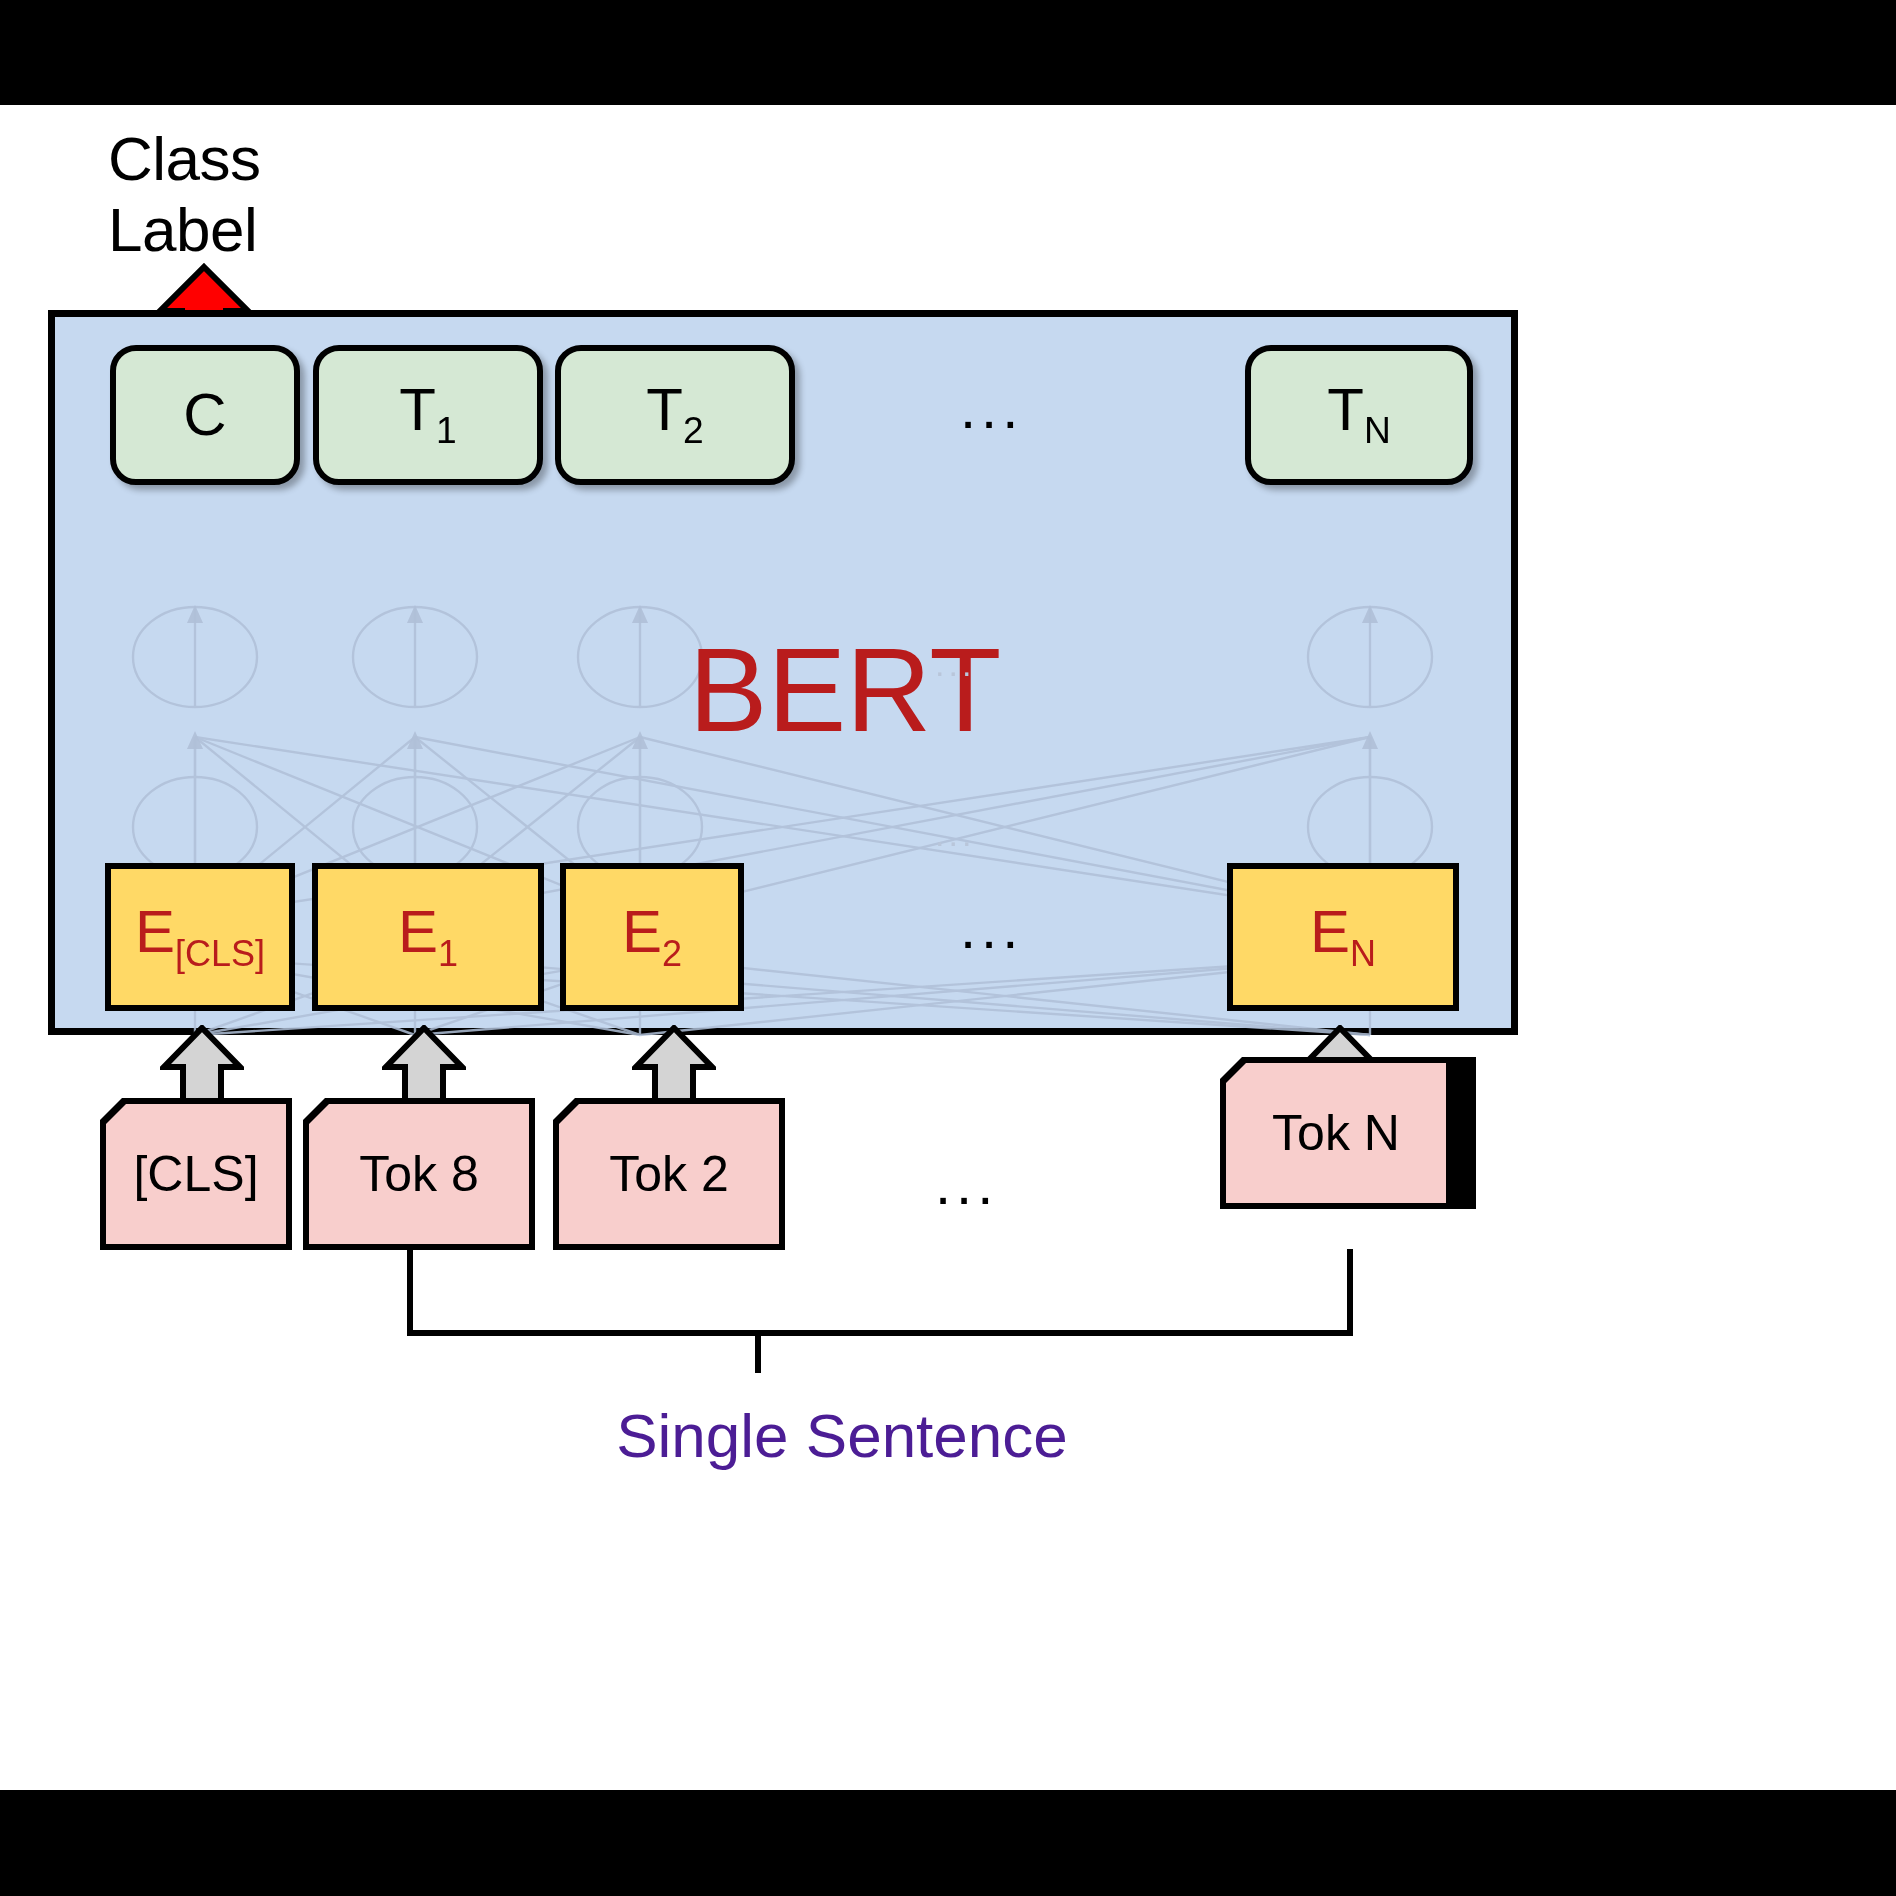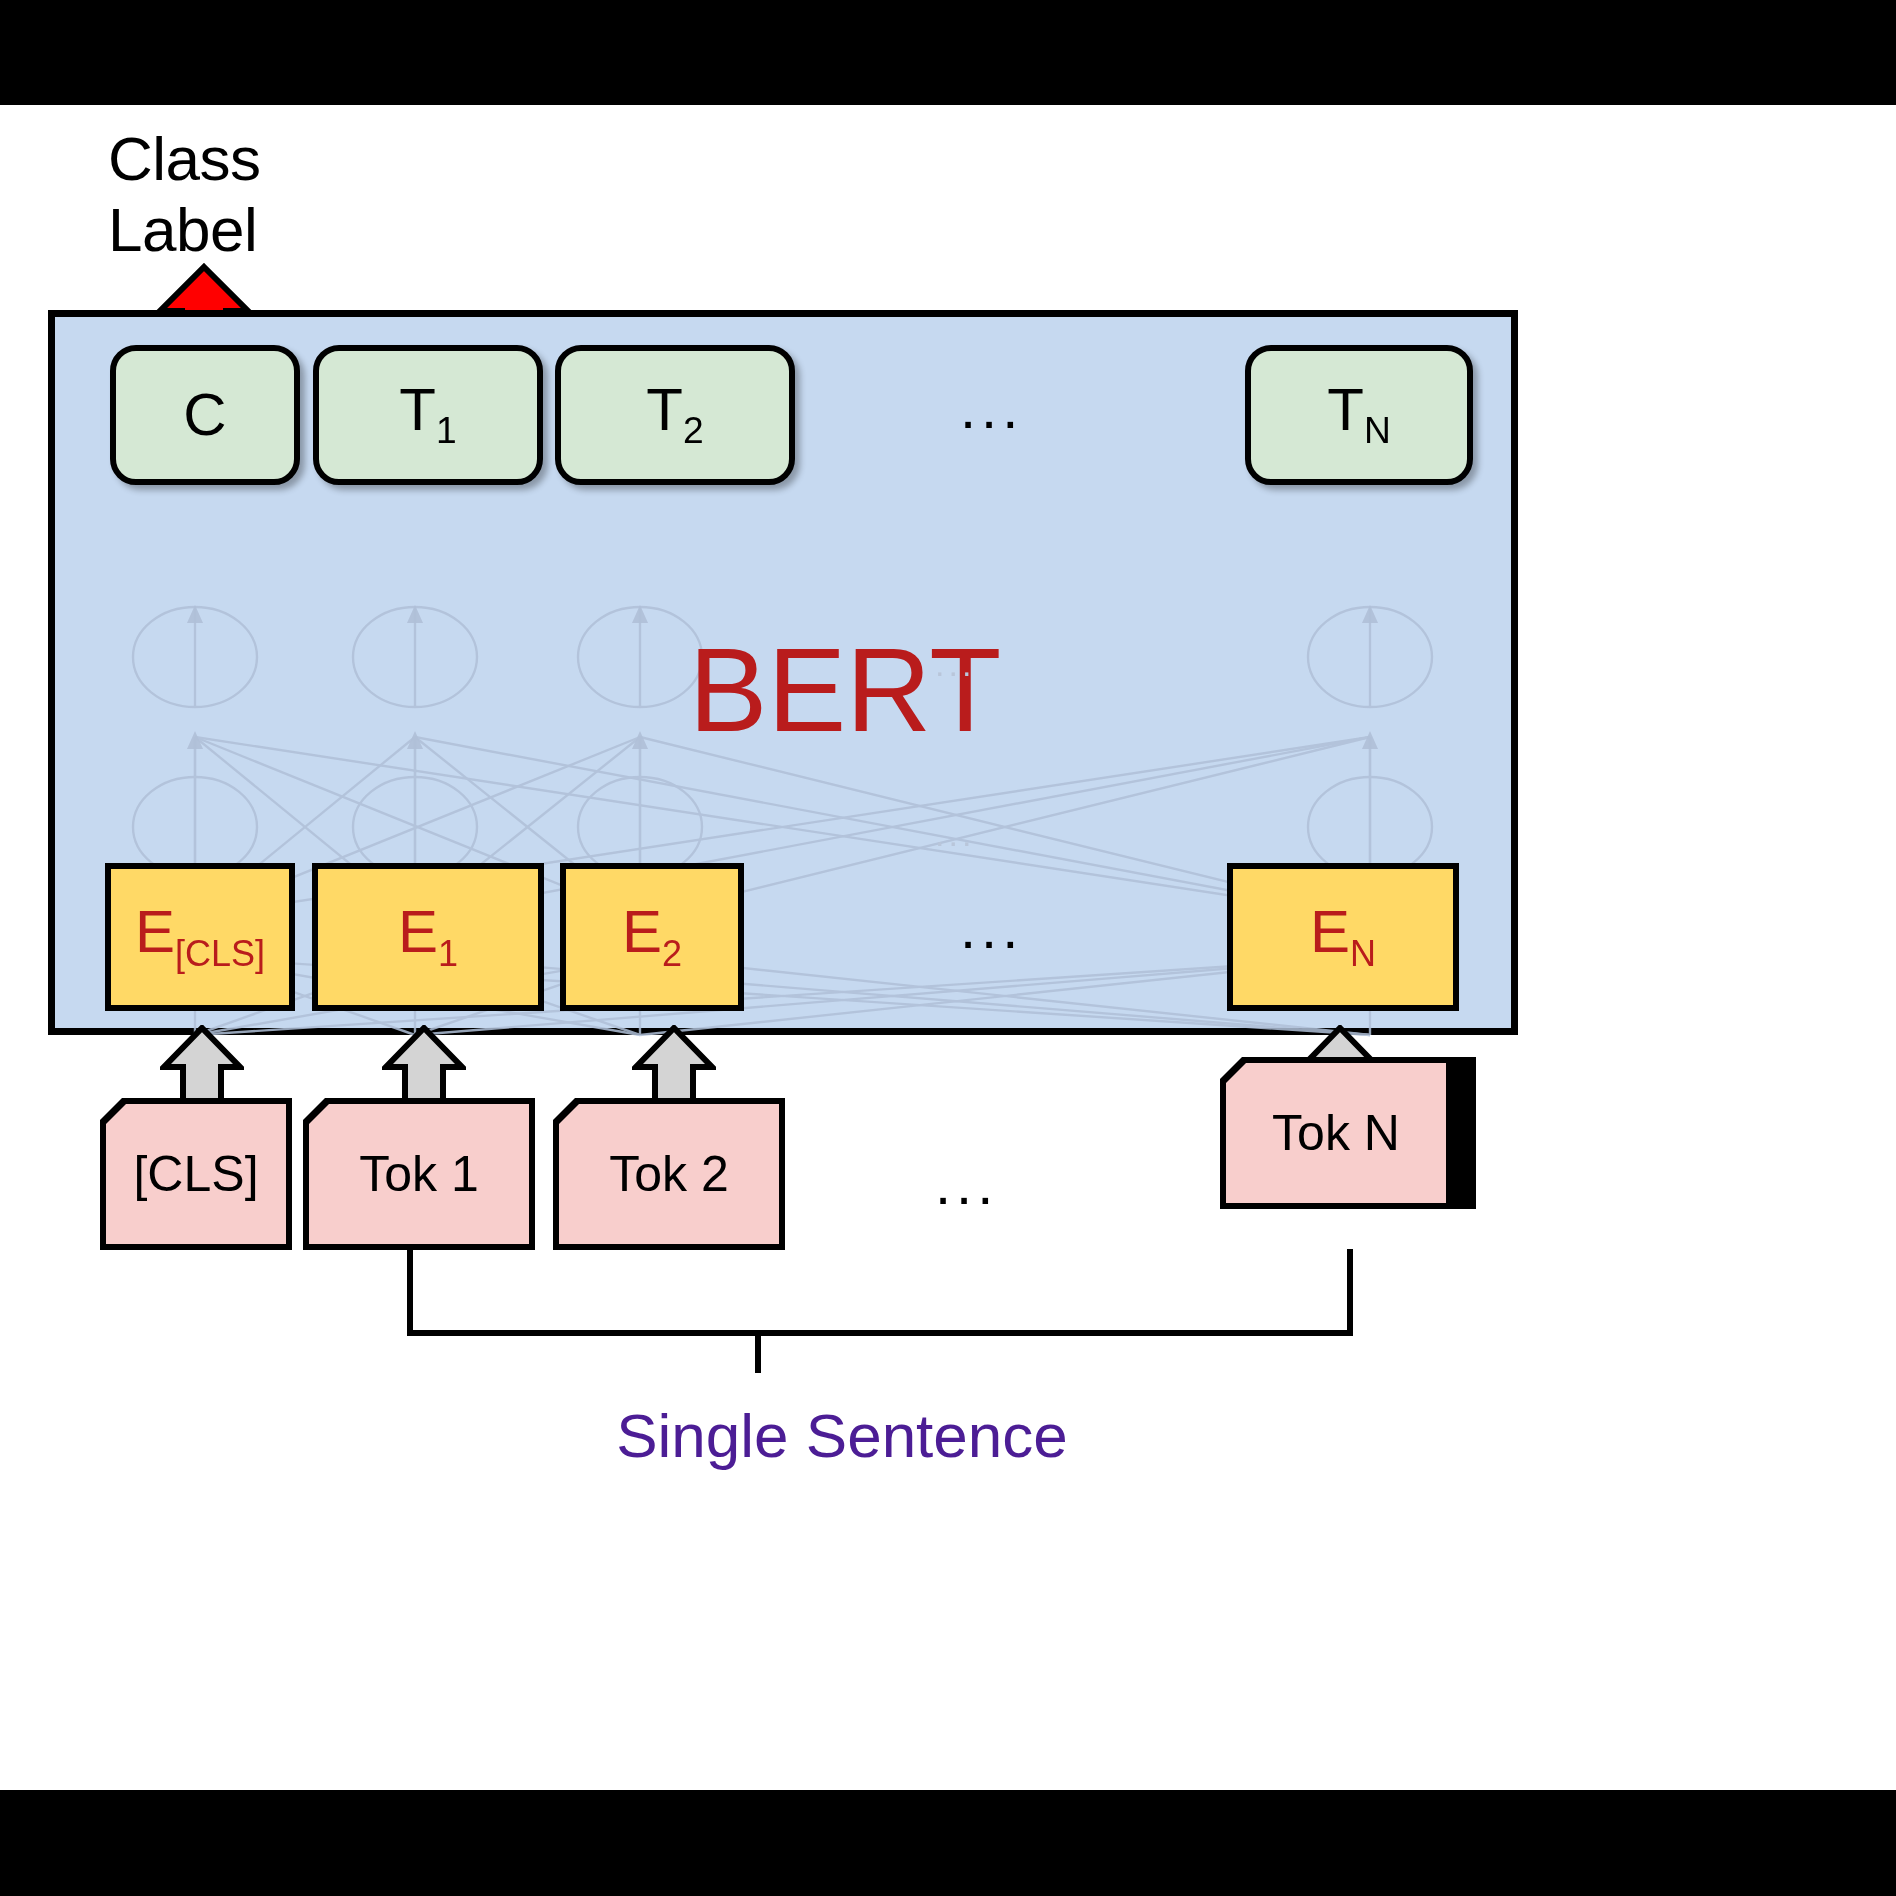--- a/index.html
+++ b/index.html
@@ -344,21 +344,21 @@
       <polygon points="42,3 80,42 61,42 61,83 23,83 23,42 4,42" fill="#d4d4d4" stroke="#000000" stroke-width="6" stroke-linejoin="miter"></polygon>
     </svg>
 
     <div class="tok-clip" style="left:100px; top:993px; width:192px; height:152px;">
       <div class="tok-inner" style="left:6px; top:6px; width:180px; height:140px;">
         <span class="lbl">[CLS]</span>
       </div>
     </div>
     <div class="tok-clip" style="left:303px; top:993px; width:232px; height:152px;">
       <div class="tok-inner" style="left:6px; top:6px; width:220px; height:140px;">
-        <span class="lbl">Tok 1</span>
+        <span class="lbl">Tok 8</span>
       </div>
     </div>
     <div class="tok-clip" style="left:553px; top:993px; width:232px; height:152px;">
       <div class="tok-inner" style="left:6px; top:6px; width:220px; height:140px;">
         <span class="lbl">Tok 2</span>
       </div>
     </div>
     <div class="tok-clip" style="left:1220px; top:952px; width:256px; height:152px;">
       <div class="tok-inner" style="left:6px; top:6px; width:220px; height:140px;">
         <span class="lbl">Tok N</span>

